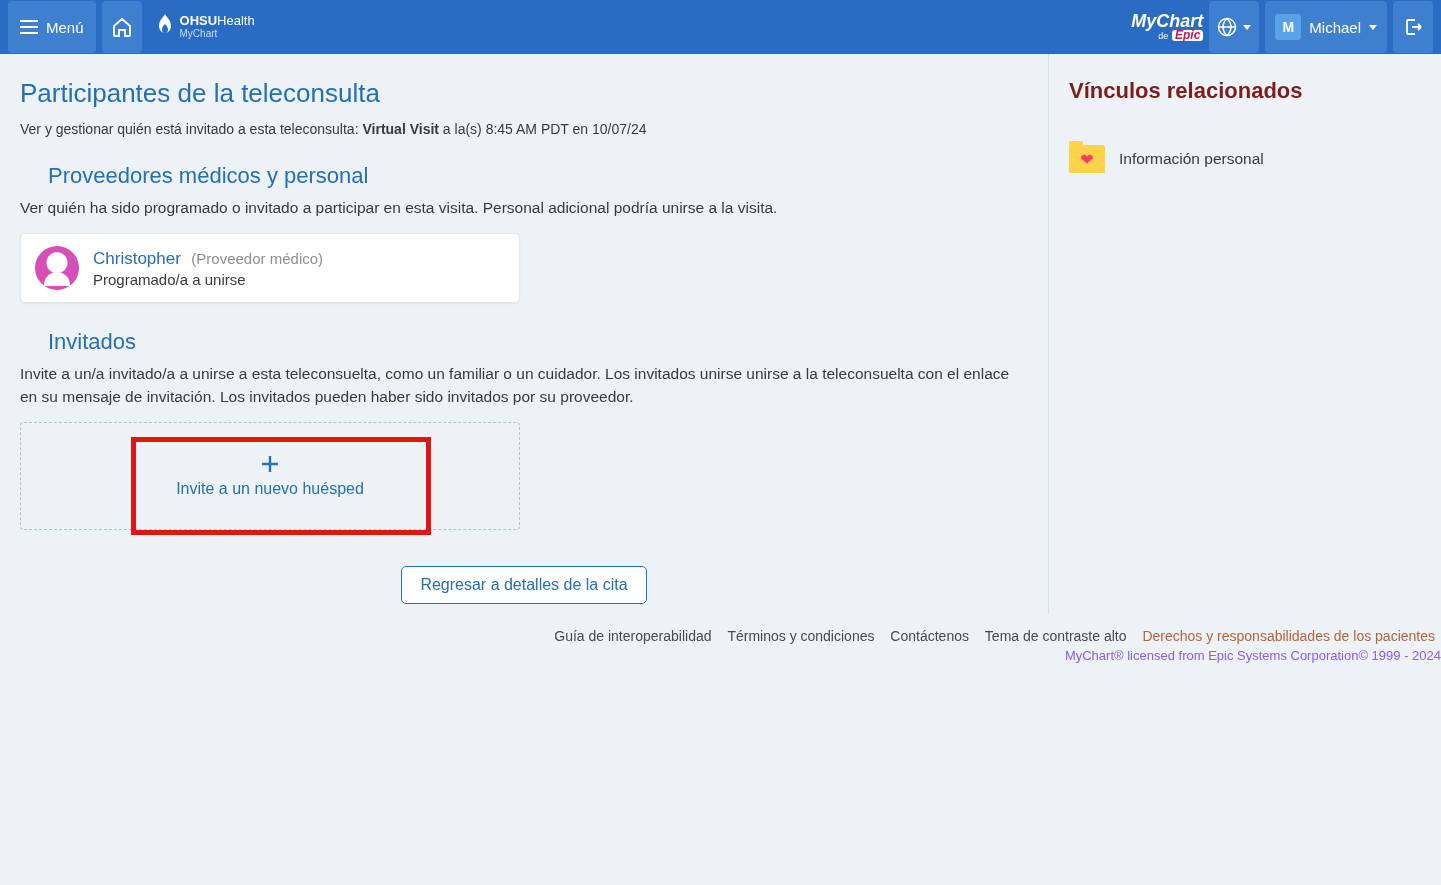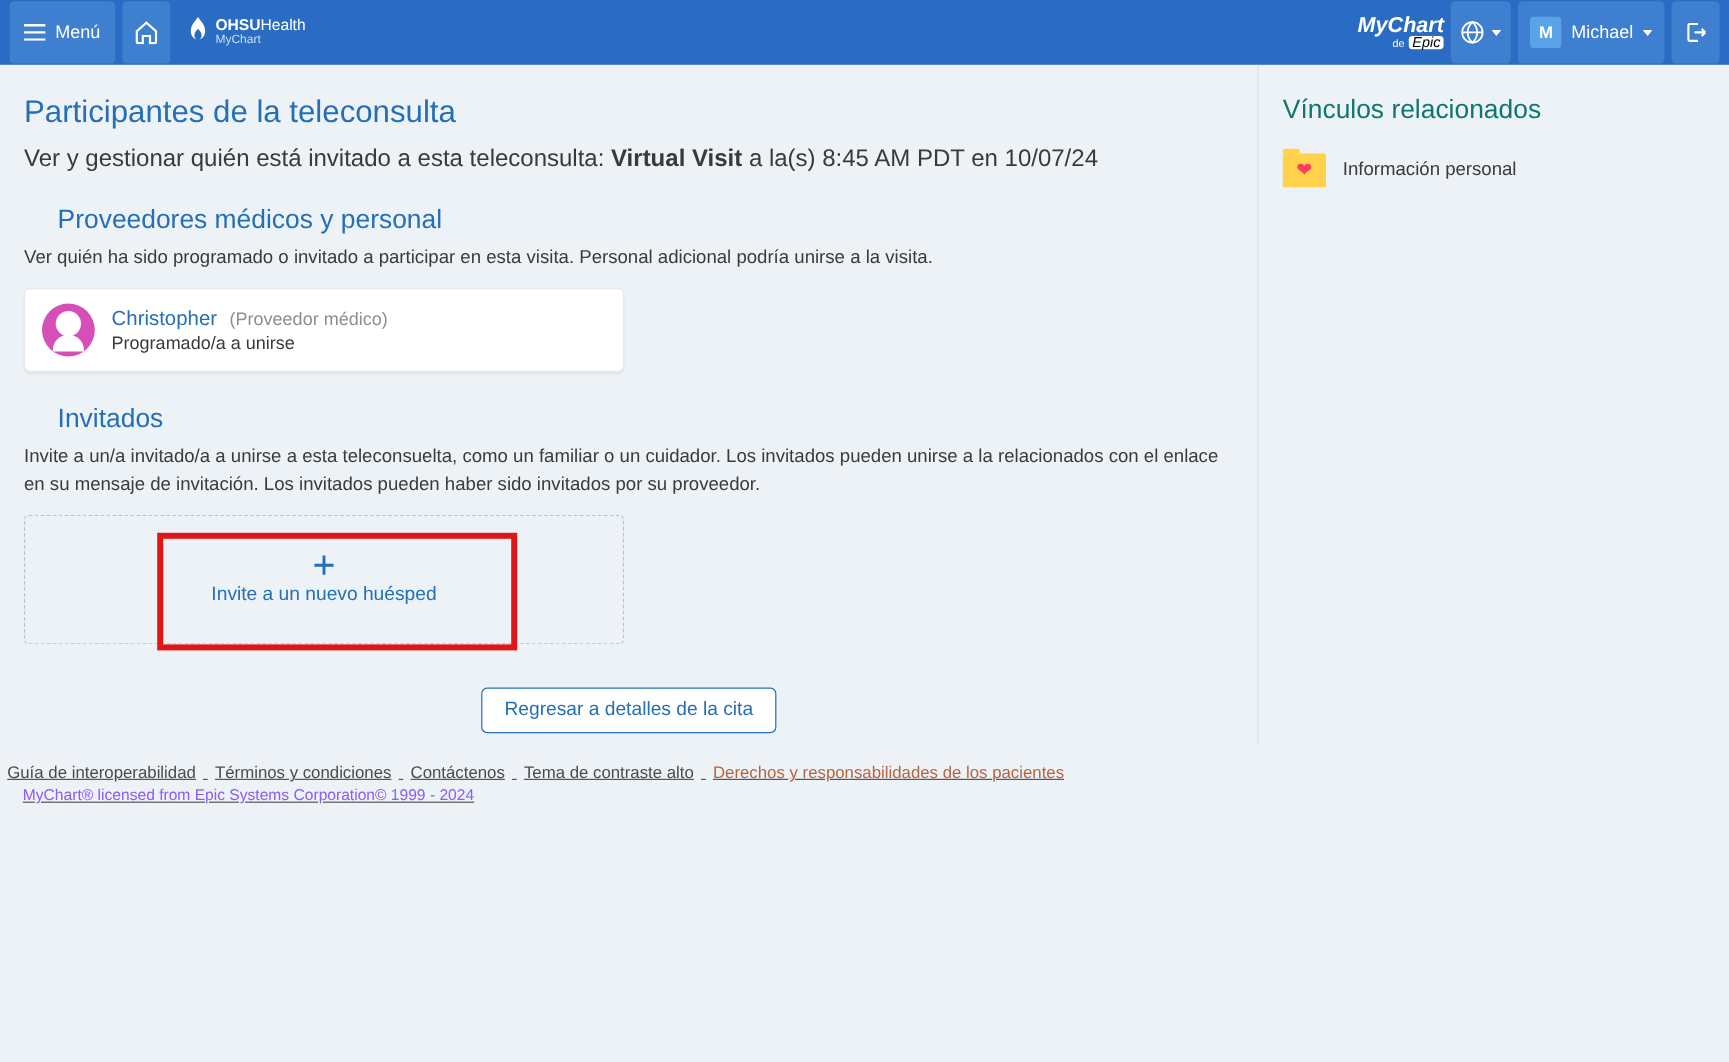--- a/index.html
+++ b/index.html
@@ -10,58 +10,58 @@
 .topbar-left { display: flex; align-items: center; gap: 6px; }
 .topbar-right { margin-left: auto; display: flex; align-items: center; gap: 6px; }
 .tb-btn { background: #3f7fd0; border: none; border-radius: 4px; height: 52px; min-width: 40px; display: flex; align-items: center; justify-content: center; cursor: pointer; padding: 0 8px; gap: 6px; }
 .tb-btn-text { color: #fff; font-size: 15px; font-weight: 500; }
 .menu-btn { display: flex; align-items: center; gap: 8px; padding: 0 12px; }
 .logo-area { display: flex; align-items: flex-start; gap: 6px; color: #fff; margin-left: 8px; }
 .logo-text { font-size: 13px; line-height: 1.1; }
 .logo-text .brand { font-weight: bold; }
 .logo-text .sub { font-size: 10px; color: #c8dff5; }
 .mychart-logo { color: #fff; font-size: 13px; text-align: right; line-height: 0.9; }
-.mychart-logo .epic { font-style: italic; font-weight: normal; color: #000000; background: #fff; border-radius: 3px; padding: 0 3px; display: inline-block; font-size: 12px; }
+.mychart-logo .epic { font-style: italic; font-weight: bold; color: #be185d; background: #fff; border-radius: 3px; padding: 0 3px; display: inline-block; font-size: 12px; }
 .avatar-badge { background: #5aa3e8; color: #fff; font-weight: bold; width: 26px; height: 26px; border-radius: 3px; display: flex; align-items: center; justify-content: center; font-size: 14px; }
 .caret { width: 0; height: 0; border-left: 4px solid transparent; border-right: 4px solid transparent; border-top: 5px solid #fff; }
 
 
 .page { display: flex; padding: 0; }
 .main { flex: 1; padding: 24px 20px 10px 20px; max-width: 1048px; }
 .side { width: 360px; padding: 24px 20px; border-left: 1px solid #d9e2ea; }
 
 h1.page-title { color: #246fb5; font-size: 26px; font-weight: 500; margin-bottom: 12px; }
-.subtitle { color: #3a3a3a; font-size: 20px; margin-bottom: 26px; }
+.subtitle { color: #3a3a3a; font-size: 14px; margin-bottom: 26px; }
 .subtitle strong { font-weight: 700; }
 
 h2.section-title { color: #246fb5; font-size: 22px; font-weight: 500; margin-bottom: 8px; margin-left: 28px; }
 .section-desc { color: #3a3a3a; font-size: 15.5px; margin-bottom: 14px; line-height: 1.45; }
 
 .card { background: #fff; border: 1px solid #e3e9ee; border-radius: 5px; box-shadow: 0 1px 2px rgba(0,0,0,0.06); padding: 12px 14px; display: flex; align-items: center; gap: 14px; max-width: 500px; margin-bottom: 26px; }
 .prov-avatar { width: 44px; height: 44px; border-radius: 50%; background: radial-gradient(circle at 50% 38%, #fff 0 10px, #d64fb7 11px 100%); flex-shrink: 0; position: relative; }
 .prov-avatar::after { content: ""; position: absolute; bottom: 4px; left: 50%; transform: translateX(-50%); width: 26px; height: 14px; background: #fff; border-radius: 13px 13px 0 0; }
 .prov-name { color: #246fb5; font-size: 17px; font-weight: 500; }
 .prov-role { color: #8a8f94; font-size: 15px; margin-left: 6px; }
 .prov-status { color: #3a3a3a; font-size: 15px; margin-top: 2px; }
 
 .invite-box { border: 1.5px dashed #b9c2ca; border-radius: 4px; max-width: 500px; height: 108px; display: flex; align-items: center; justify-content: center; position: relative; }
 .invite-btn { display: flex; align-items: center; gap: 6px; color: #246fb5; font-size: 16px; cursor: pointer; background: none; border: none; padding: 8px 12px; flex-direction: column; }
 .highlight-red { position: absolute; border: 5px solid #e01515; top: 14px; left: 110px; width: 300px; height: 98px; pointer-events: none; }
 
 .back-btn-row { text-align: center; margin-top: 36px; }
 .outline-btn { border: 1.5px solid #246fb5; background: #fff; color: #246fb5; font-size: 16px; padding: 9px 18px; border-radius: 5px; cursor: pointer; }
 
-.side h2 { color: #0f766e; font-size: 22px; font-weight: 400; margin-bottom: 20px; }
+.side h2 { color: #7f1d1d; font-size: 22px; font-weight: 700; margin-bottom: 37px; }
 .rel-link { display: flex; align-items: center; gap: 14px; cursor: pointer; padding: 4px 0; }
 .rel-icon { width: 36px; height: 28px; background: #ffd24a; border-radius: 2px 2px 0 0; position: relative; display: flex; align-items: center; justify-content: center; }
 .rel-icon::before { content: ""; position: absolute; top: -4px; left: 0; width: 14px; height: 4px; background: #ffd24a; border-radius: 2px 2px 0 0; }
 .rel-heart { color: #ff3b63; font-size: 16px; }
 .rel-text { color: #3a3a3a; font-size: 15.5px; }
 
-.footer { text-align: left; padding: 14px 0 6px; font-size: 14px; color: #555; text-decoration: underline; }
+.footer { text-align: right; padding: 14px 0 6px; font-size: 14px; color: #555; }
 .footer a { color: #4a4a4a; text-decoration: none; margin: 0 6px; }
 .footer a.accent { color: #b8633a; }
 .copyright { font-size: 13px; color: #8b5cf6; margin-top: 4px; margin-left: 19px; }
 </style>
 </head>
 <body>
 
 <div class="topbar">
   <div class="topbar-left">
     <button class="tb-btn menu-btn">
@@ -125,21 +125,21 @@
       <div>
         <div>
           <span class="prov-name">Christopher</span>
           <span class="prov-role">(Proveedor médico)</span>
         </div>
         <div class="prov-status">Programado/a a unirse</div>
       </div>
     </div>
 
     <h2 class="section-title">Invitados</h2>
-    <p class="section-desc">Invite a un/a invitado/a a unirse a esta teleconsuelta, como un familiar o un cuidador. Los invitados pueden unirse a la relacionados con el enlace en su mensaje de invitación. Los invitados pueden haber sido invitados por su proveedor.</p>
+    <p class="section-desc">Invite a un/a invitado/a a unirse a esta teleconsuelta, como un familiar o un cuidador. Los invitados unirse unirse a la teleconsuelta con el enlace en su mensaje de invitación. Los invitados pueden haber sido invitados por su proveedor.</p>
 
     <div class="invite-box">
       <button class="invite-btn">
         <svg width="20" height="20" viewBox="0 0 20 20" stroke="#246fb5" stroke-width="2.4">
             <path d="M10 2v16M2 10h16"></path>
           </svg>
         <span>Invite a un nuevo huésped</span>
       </button>
       <div class="highlight-red"></div>
     </div>

